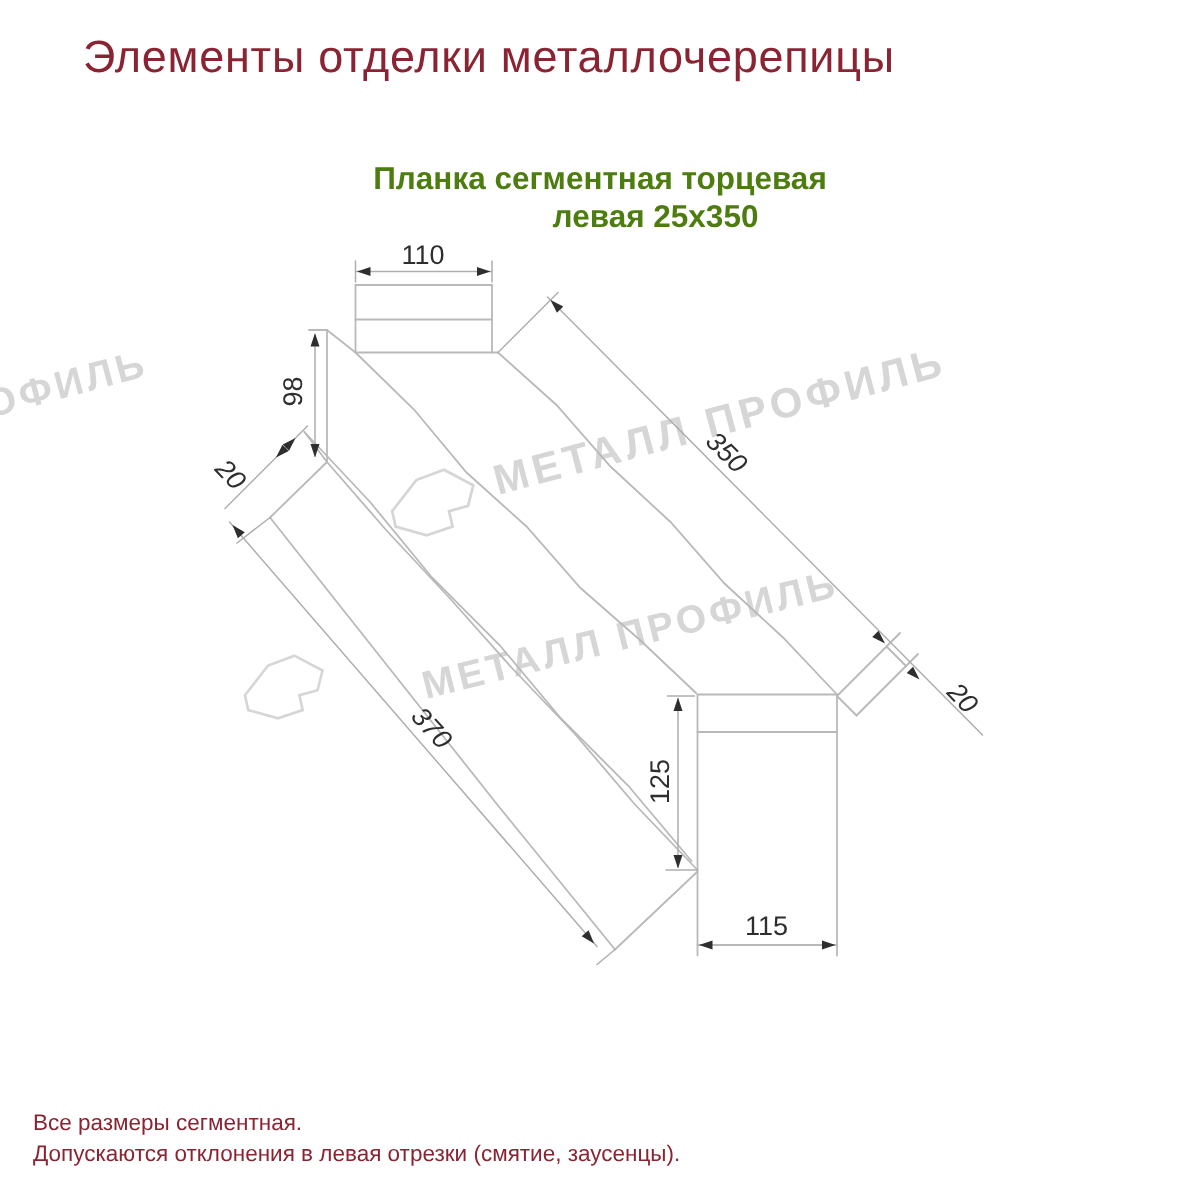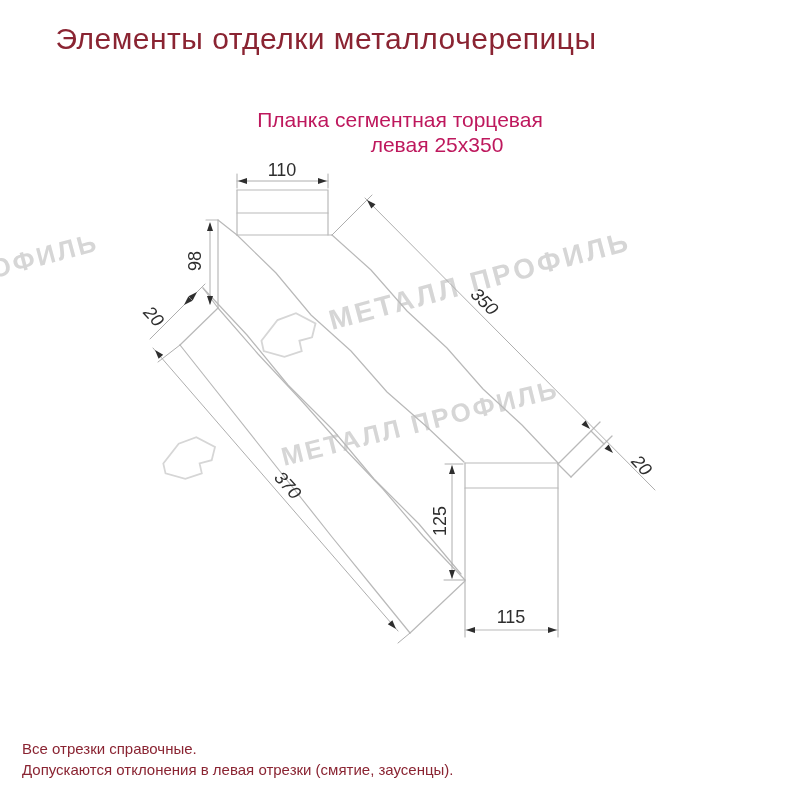--- a/index.html
+++ b/index.html
@@ -1,21 +1,21 @@
 <!DOCTYPE html>
 <html><head>
 <meta charset="utf-8">
 <style>
   html,body{margin:0;padding:0;background:#ffffff;}
   body{width:800px;height:800px;position:relative;overflow:hidden;
        font-family:"Liberation Sans", sans-serif;}
   .page-title{position:absolute;top:22px;left:0;width:652px;text-align:center;
        font-size:30px;font-weight:400;color:#8a2432;letter-spacing:.5px;}
   .page-subtitle{position:absolute;left:0;width:800px;text-align:center;
-       font-size:21px;color:#be185d;}
+       font-size:21px;color:#4d7c0f;font-weight:bold;}
   .sub1{top:108px;} .sub2{top:133px;padding-left:37px;}
   svg.drawing{position:absolute;left:0;top:0;}
   .ln{stroke:#b9b9b9;stroke-width:1.2;fill:none;stroke-linecap:round;}
   .dl{stroke:#aeaeae;stroke-width:1;fill:none;stroke-linecap:round;}
   .ar{fill:#2e2e2e;stroke:none;}
   .dt{fill:#2e2e2e;font-size:18px;font-family:"Liberation Sans",sans-serif;}
   .dti{font-style:italic;}
   .wm{fill:none;stroke:#d6d6d6;stroke-width:1.6;}
   .wmt{fill:#d6d6d6;font-size:28px;font-weight:700;letter-spacing:3px;
        font-family:"Liberation Sans",sans-serif;}
@@ -131,14 +131,14 @@
     <text class="dt" x="441" y="526" text-anchor="middle" transform="rotate(-90 441 521)">125</text>
   </g>
 
   <g>
     <polygon class="ar" points="466,630 475,627 475,633"></polygon>
     <polygon class="ar" points="557,630 548,627 548,633"></polygon>
     <text class="dt" x="511" y="623" text-anchor="middle">115</text>
   </g>
 </svg>
 
-<div class="footer-line f1">Все отрезки справочные.</div>
+<div class="footer-line f1">Все размеры сегментная.</div>
 <div class="footer-line f2">Допускаются отклонения в левая отрезки (смятие, заусенцы).</div>
 
 </body></html>

